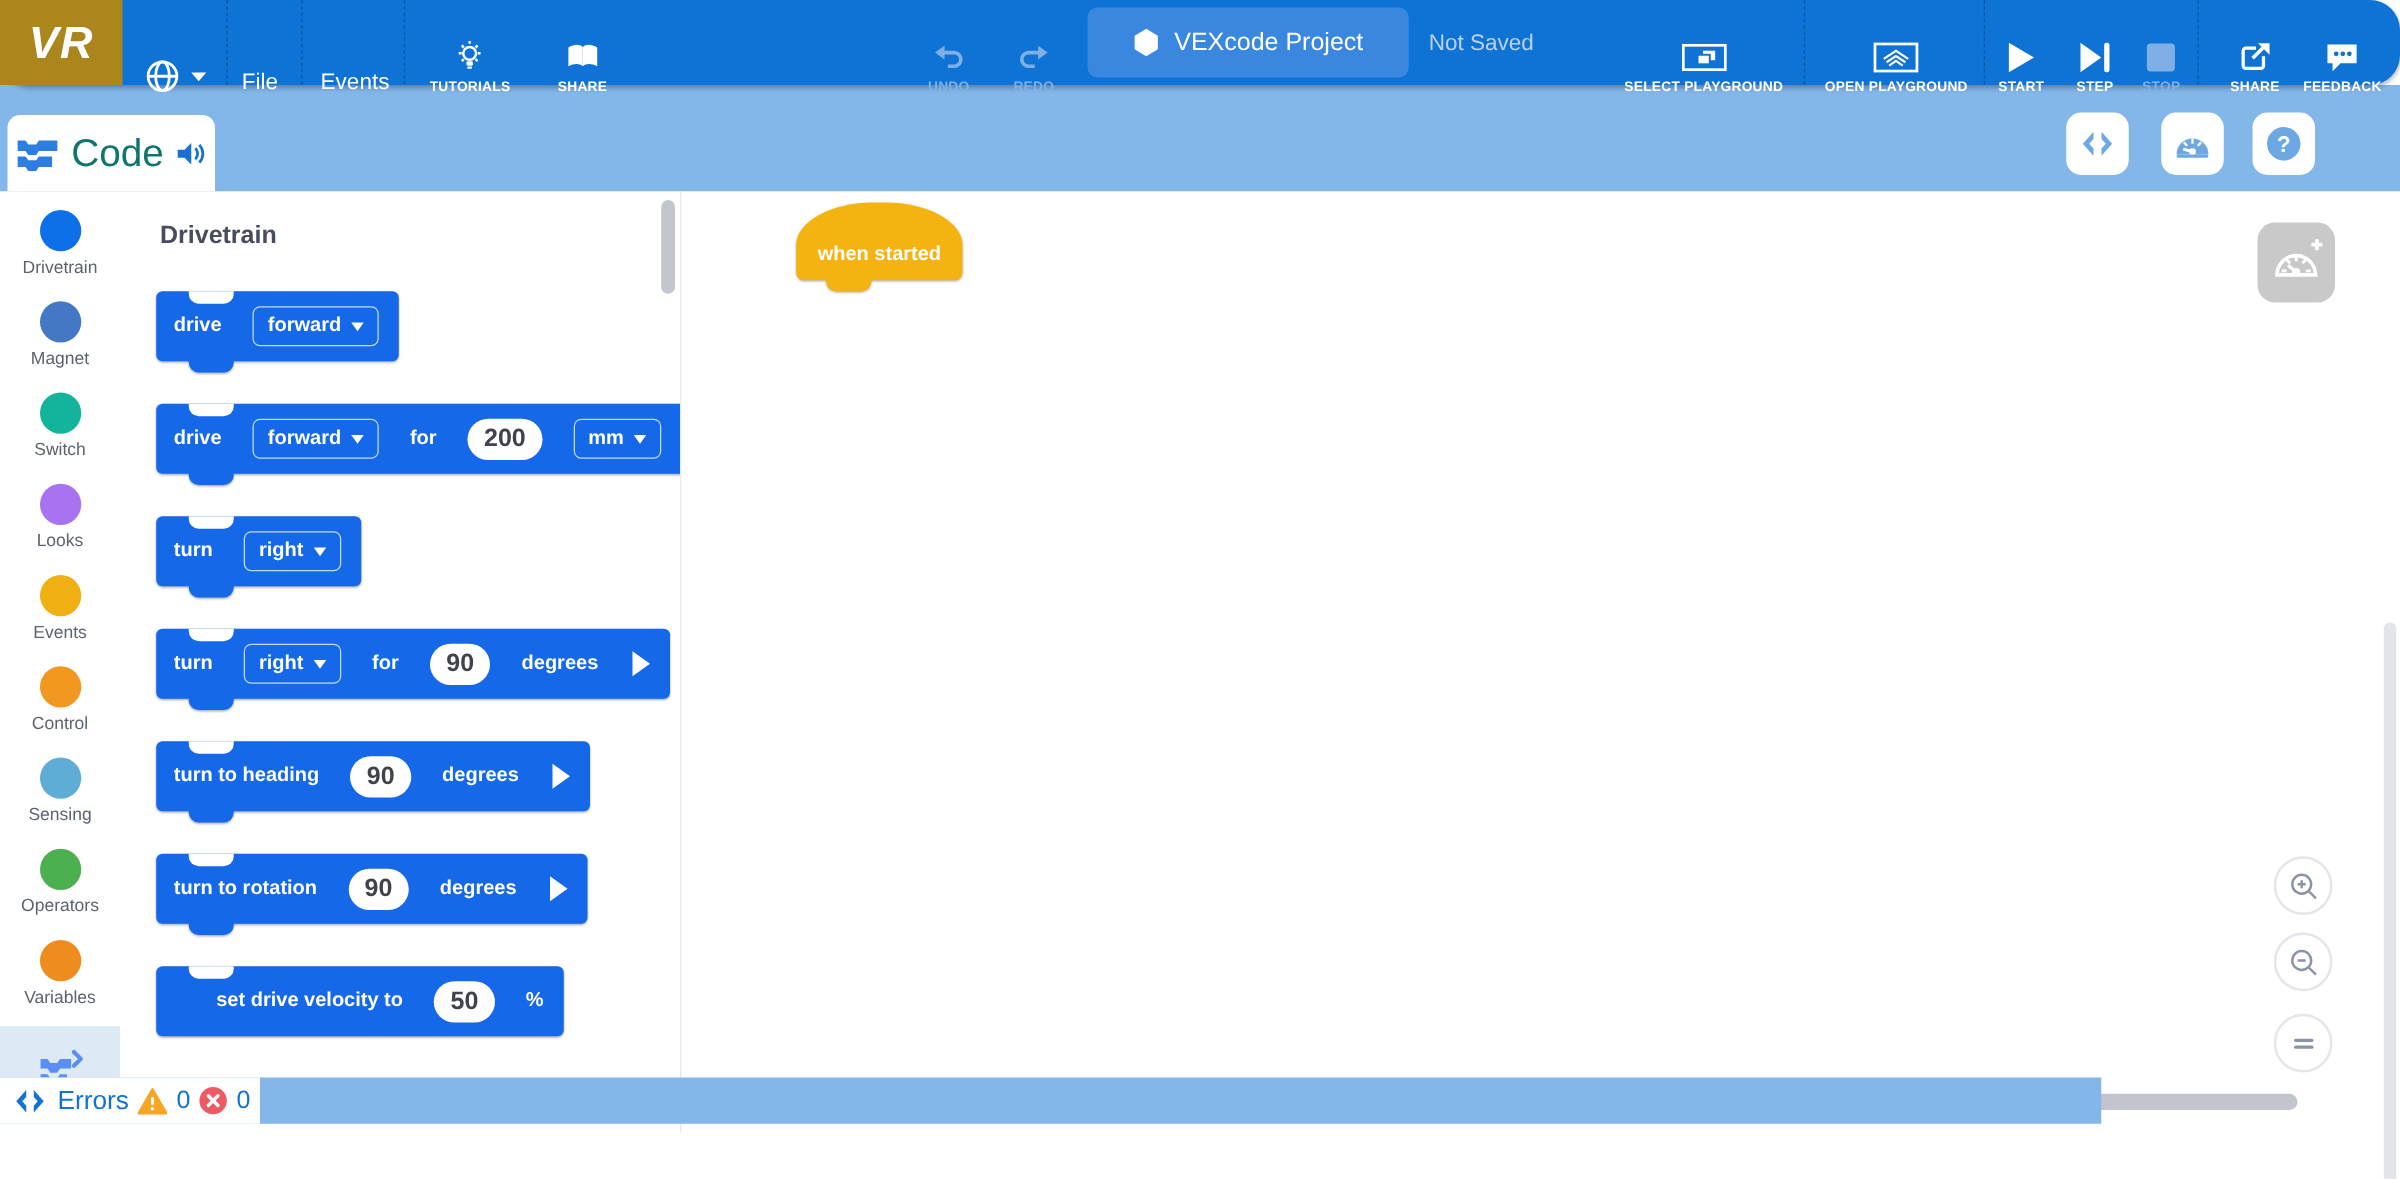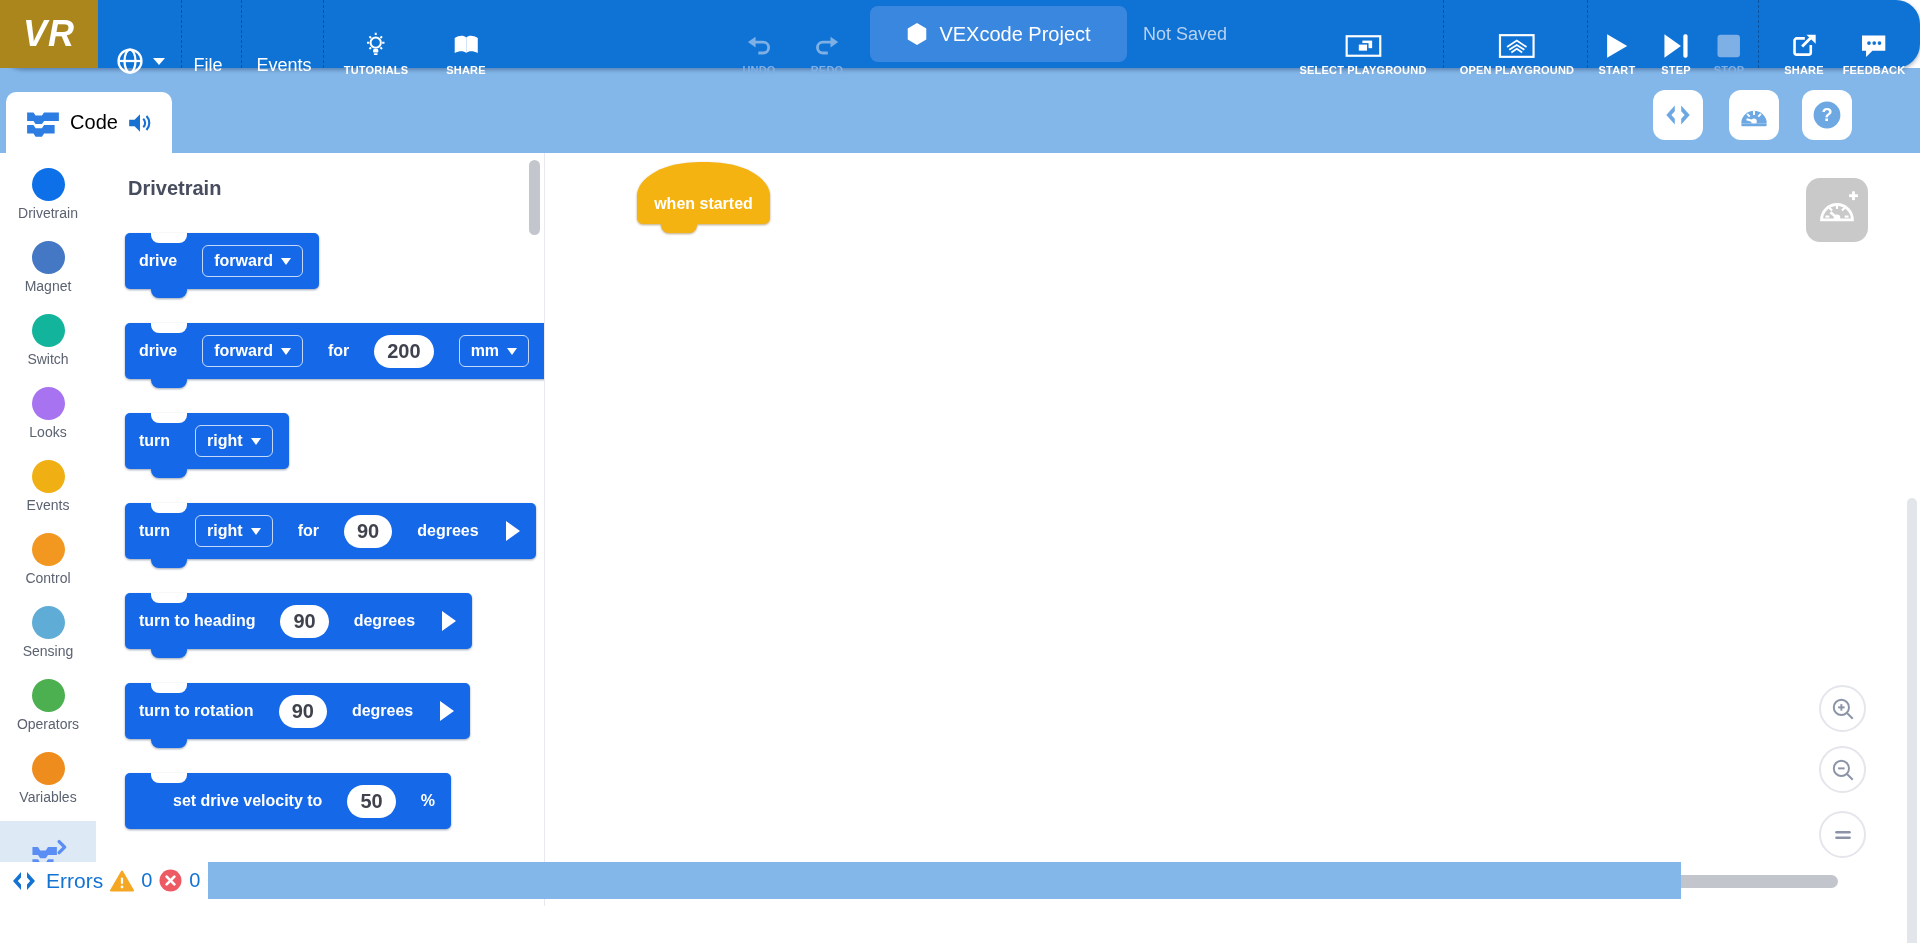--- a/index.html
+++ b/index.html
@@ -28,21 +28,21 @@
   .proj-box .pname { font-size:20px; }
   .not-saved { position:absolute; left:1143px; top:0; height:68px; display:flex; align-items:center;
                color:#b9d2ef; font-size:18px; }
   .tb-icon { display:block; }
 
   
   #toolbar { position:absolute; left:0; top:68px; width:1920px; height:85px; background:#84b7e9; z-index:20; }
   .code-tab { position:absolute; left:6px; bottom:0; width:166px; height:61px; background:#fff;
               border-radius:10px 10px 0 0; display:flex; align-items:center; justify-content:center; gap:9px;
               cursor:pointer; }
-  .code-tab .code-txt { color:#000000; font-size:20px; }
+  .code-tab .code-txt { color:#0f766e; font-size:31px; }
   .tool-btn { position:absolute; top:22px; width:50px; height:50px; background:#fff; border-radius:12px;
               display:flex; align-items:center; justify-content:center; cursor:pointer; }
 
   
   #sidebar { position:absolute; left:0; top:153px; width:96px; height:753px; background:#fff; z-index:10; }
   #cat-list { position:absolute; left:0; top:15px; width:96px; display:flex; flex-direction:column; }
   .cat { height:73px; display:flex; flex-direction:column; align-items:center; gap:4px; cursor:pointer; }
   .cat-circle { width:33px; height:33px; border-radius:50%; }
   .cat-label { font-size:14px; color:#5b6270; }
   .blocks-toggle { position:absolute; left:0; top:668px; width:96px; height:70px; background:#dde9f4;

